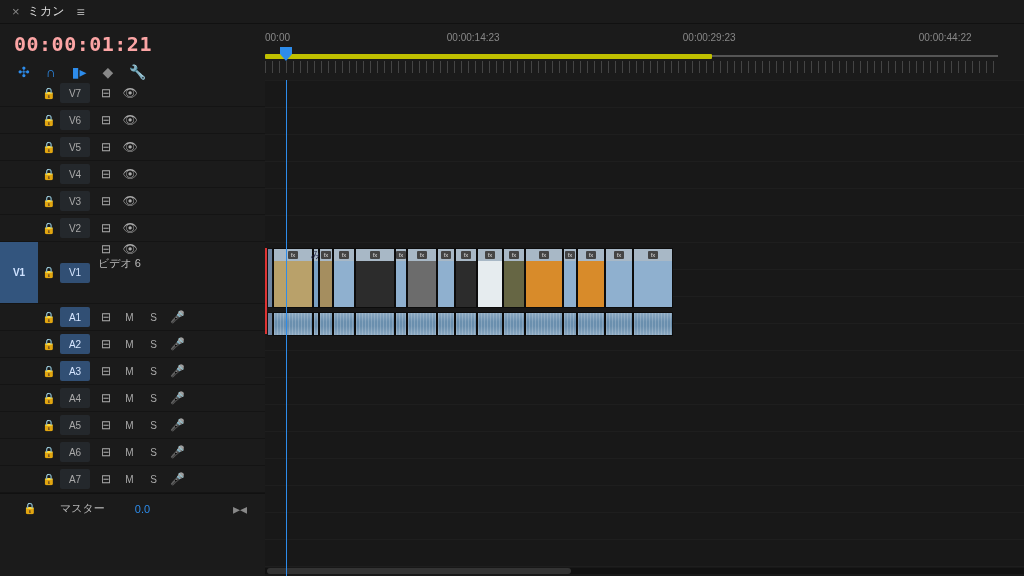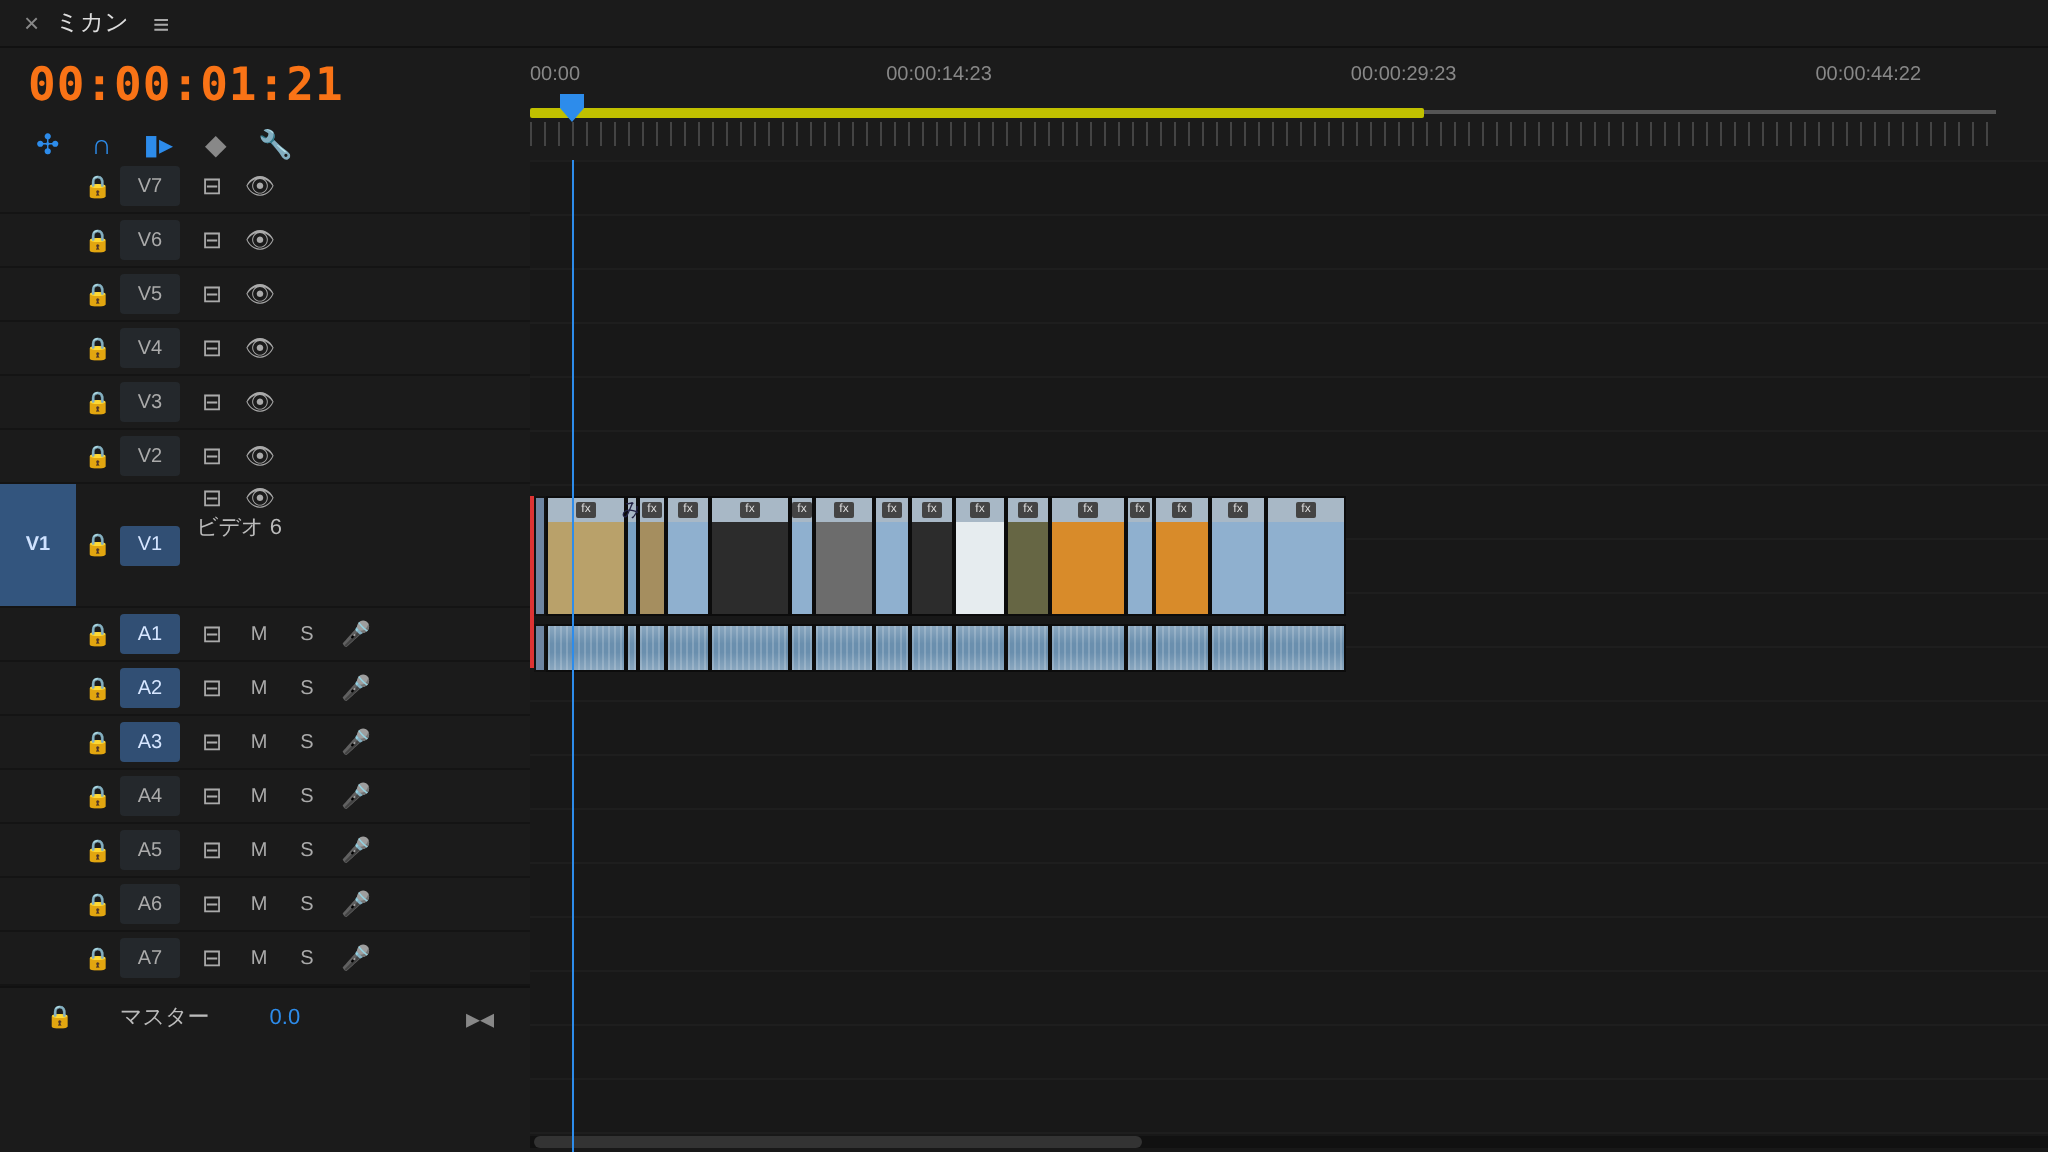--- a/index.html
+++ b/index.html
@@ -8,28 +8,28 @@
 
 
 .tabs { display:flex; align-items:center; height:24px; padding:0 12px; gap:8px; border-bottom:1px solid #111; }
 .tab-close { color:#888; font-size:13px; cursor:pointer; }
 .tab-label { color:#ddd; font-size:12px; }
 .burger { color:#aaa; font-size:14px; margin-left:4px; }
 
 
 .tc-row { display:flex; align-items:flex-end; height:56px; }
 .tc-left { width:265px; padding:4px 0 0 14px; }
-.tc-text { color:#f97316; font-size:23px; font-weight:600; letter-spacing:0.5px; font-family: monospace;}
+.tc-text { color:#fca5a5; font-size:20px; font-weight:600; letter-spacing:0.5px; font-family: monospace;}
 .tc-icons { display:flex; gap:16px; margin-top:8px; align-items:center; padding-left:4px;}
 .tc-icons span { color:#2d8ceb; font-size:14px; }
 .tc-icons .grey { color:#888; }
 
 
 .ruler-wrap { flex:1; position:relative; height:100%; }
-.ruler-ticks { position:absolute; left:0; right:37px; top:8px; height:12px; display:flex; justify-content:space-between; color:#888; font-size:10px; }
+.ruler-ticks { position:absolute; left:0; right:26px; top:8px; height:12px; display:flex; justify-content:space-between; color:#888; font-size:10px; }
 .ruler-ticks div { transform:translateX(-50%); }
 .ruler-ticks div:first-child { transform:none; }
 .ruler-bar { position:absolute; left:0; right:26px; top:28px; height:18px; }
 .ruler-active { position:absolute; left:0; width:61%; height:5px; top:2px; background:#c0c000; border-radius:1px;}
 .ruler-rest   { position:absolute; left:0; right:0; height:2px; top:3px; background:#555; }
 .ruler-minor  { position:absolute; left:0; right:0; top:9px; height:12px;
   background: repeating-linear-gradient(to right, #444 0 1px, transparent 1px 7px);}
 .playhead-handle { position:absolute; top:22px; width:14px; height:16px; left:14px; z-index:5; }
 .playhead-handle svg { display:block; }
 

